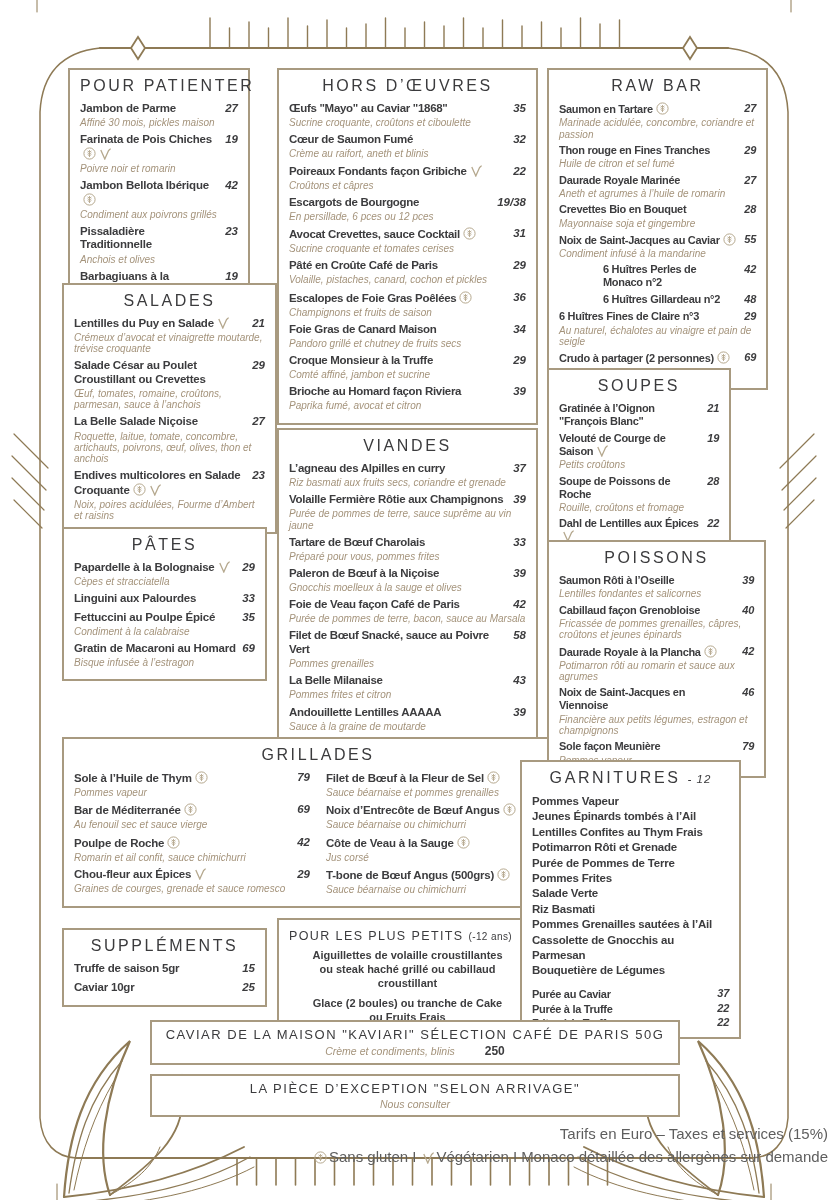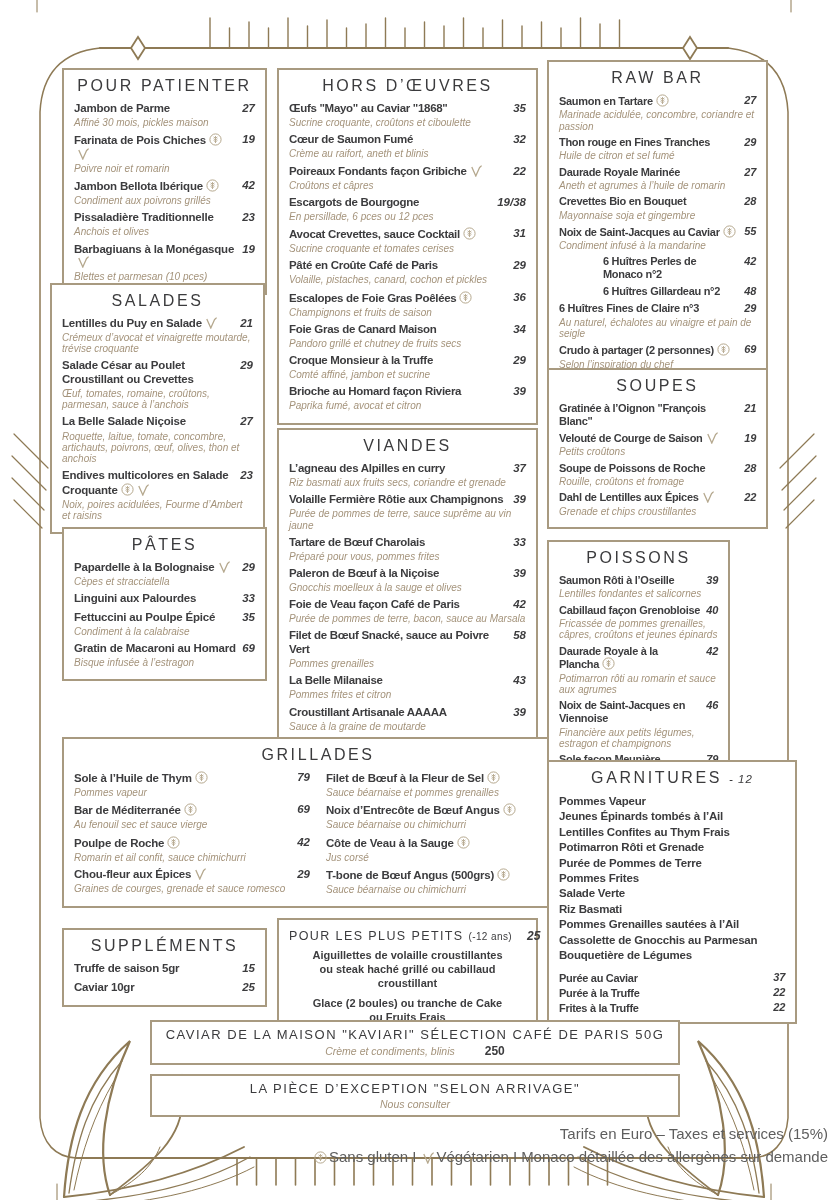--- a/index.html
+++ b/index.html
@@ -81,21 +81,21 @@
       <path d="M58 160 C 100 128 132 102 130 64 C 129 42 110 36 102 47 C 96 56 104 68 116 62" stroke-width="1.8"></path>
       <path d="M130 40 L136 50 L130 60 L124 50 Z" stroke-width="1.4"></path>
       <path d="M12 162 C 72 156 134 142 192 112" stroke-width="1.9"></path>
       <path d="M28 167 C 92 162 152 148 198 122" stroke-width="1.3"></path>
       <path d="M40 171 C 104 167 160 154 202 132" stroke-width="1"></path>
       <path d="M58 160 C 84 146 100 132 108 112" stroke-width="1"></path>
     </g>
   </g>
 </svg>
 
-<section class="box" style="left:62px;top:68px;width:205px">
+<section class="box" style="left:68px;top:68px;width:182px">
   <h2 class="deco">POUR PATIENTER</h2>
   <div>
       <div class="mi">
         <div class="mi-row">
           <div class="mi-name">Jambon de Parme</div>
           <div class="mi-price">27</div>
         </div>
         <div class="mi-desc">Affiné 30 mois, pickles maison</div>
       </div>
       <div class="mi">
@@ -134,21 +134,21 @@
                 <path d="M1.8 2 L5.8 11 L9.8 2" fill="none" stroke="#b5a88e" stroke-width="1.3"></path>
                 <path d="M9.3 2.6 C9.6 0.8 11 0.2 12 0.6 C11.8 2 10.6 2.9 9.3 2.6 Z" fill="#b5a88e"></path>
               </svg></span></div>
           <div class="mi-price">19</div>
         </div>
         <div class="mi-desc">Blettes et parmesan (10 pces)</div>
       </div>
     </div>
 </section>
 
-<section class="box" style="left:50px;top:283px;width:215px">
+<section class="box" style="left:62px;top:283px;width:215px">
   <h2 class="deco">SALADES</h2>
   <div>
       <div class="mi">
         <div class="mi-row">
           <div class="mi-name">Lentilles du Puy en Salade<span class="ic"><svg width="12" height="12" viewBox="0 0 12 12">
                 <path d="M1.8 2 L5.8 11 L9.8 2" fill="none" stroke="#b5a88e" stroke-width="1.3"></path>
                 <path d="M9.3 2.6 C9.6 0.8 11 0.2 12 0.6 C11.8 2 10.6 2.9 9.3 2.6 Z" fill="#b5a88e"></path>
               </svg></span></div>
           <div class="mi-price">21</div>
         </div>
@@ -370,21 +370,21 @@
       </div>
       <div class="mi">
         <div class="mi-row">
           <div class="mi-name">La Belle Milanaise</div>
           <div class="mi-price">43</div>
         </div>
         <div class="mi-desc">Pommes frites et citron</div>
       </div>
       <div class="mi">
         <div class="mi-row">
-          <div class="mi-name">Croustillant Artisanale AAAAA</div>
+          <div class="mi-name">Andouillette Lentilles AAAAA</div>
           <div class="mi-price">39</div>
         </div>
         <div class="mi-desc">Sauce à la graine de moutarde</div>
       </div>
     </div>
 </section>
 
 <section class="box" style="left:62px;top:737px;width:512px">
   <h2 class="deco">GRILLADES</h2>
   <div class="grillades-grid">
@@ -486,21 +486,21 @@
         <div class="kline">Aiguillettes de volaille croustillantes</div>
         <div class="kline">ou steak haché grillé ou cabillaud croustillant</div>
       </div>
       <div class="para">
         <div class="kline">Glace (2 boules) ou tranche de Cake</div>
         <div class="kline">ou Fruits Frais</div>
       </div>
     </div>
 </section>
 
-<section class="box col-narrow" style="left:547px;top:60px;width:221px">
+<section class="box col-narrow" style="left:547px;top:68px;width:221px">
   <h2 class="deco">RAW BAR</h2>
   <div>
       <div class="mi">
         <div class="mi-row">
           <div class="mi-name">Saumon en Tartare<span class="ic"><svg width="13" height="13" viewBox="0 0 13 13">
                 <circle cx="6.5" cy="6.5" r="5.6" fill="none" stroke="#b5a88e" stroke-width="1"></circle>
                 <path d="M6.5 3 V10 M6.5 5.2 L4.6 3.9 M6.5 5.2 L8.4 3.9 M6.5 7 L4.6 5.7 M6.5 7 L8.4 5.7 M6.5 8.8 L4.6 7.5 M6.5 8.8 L8.4 7.5" fill="none" stroke="#b5a88e" stroke-width="0.9"></path>
               </svg></span></div>
           <div class="mi-price">27</div>
         </div>
@@ -562,21 +562,21 @@
                 <circle cx="6.5" cy="6.5" r="5.6" fill="none" stroke="#b5a88e" stroke-width="1"></circle>
                 <path d="M6.5 3 V10 M6.5 5.2 L4.6 3.9 M6.5 5.2 L8.4 3.9 M6.5 7 L4.6 5.7 M6.5 7 L8.4 5.7 M6.5 8.8 L4.6 7.5 M6.5 8.8 L8.4 7.5" fill="none" stroke="#b5a88e" stroke-width="0.9"></path>
               </svg></span></div>
           <div class="mi-price">69</div>
         </div>
         <div class="mi-desc">Selon l’inspiration du chef</div>
       </div>
     </div>
 </section>
 
-<section class="box col-narrow" style="left:547px;top:368px;width:221px">
+<section class="box col-narrow" style="left:547px;top:368px;width:184px">
   <h2 class="deco">SOUPES</h2>
   <div>
       <div class="mi">
         <div class="mi-row">
           <div class="mi-name">Gratinée à l’Oignon "François Blanc"</div>
           <div class="mi-price">21</div>
         </div>
       </div>
       <div class="mi">
         <div class="mi-row">
@@ -601,21 +601,21 @@
                 <path d="M1.8 2 L5.8 11 L9.8 2" fill="none" stroke="#b5a88e" stroke-width="1.3"></path>
                 <path d="M9.3 2.6 C9.6 0.8 11 0.2 12 0.6 C11.8 2 10.6 2.9 9.3 2.6 Z" fill="#b5a88e"></path>
               </svg></span></div>
           <div class="mi-price">22</div>
         </div>
         <div class="mi-desc">Grenade et chips croustillantes</div>
       </div>
     </div>
 </section>
 
-<section class="box col-narrow" style="left:547px;top:540px;width:183px">
+<section class="box col-narrow" style="left:547px;top:540px;width:219px">
   <h2 class="deco">POISSONS</h2>
   <div>
       <div class="mi">
         <div class="mi-row">
           <div class="mi-name">Saumon Rôti à l’Oseille</div>
           <div class="mi-price">39</div>
         </div>
         <div class="mi-desc">Lentilles fondantes et salicornes</div>
       </div>
       <div class="mi">
@@ -645,21 +645,21 @@
       <div class="mi">
         <div class="mi-row">
           <div class="mi-name">Sole façon Meunière</div>
           <div class="mi-price">79</div>
         </div>
         <div class="mi-desc">Pommes vapeur</div>
       </div>
     </div>
 </section>
 
-<section class="box col-narrow" style="left:547px;top:760px;width:250px">
+<section class="box col-narrow" style="left:520px;top:760px;width:221px">
   <h2 class="deco"><span>GARNITURES</span> <span class="hsuffix">- 12</span></h2>
   <div>
       <div class="list-line">Pommes Vapeur</div>
       <div class="list-line">Jeunes Épinards tombés à l’Ail</div>
       <div class="list-line">Lentilles Confites au Thym Frais</div>
       <div class="list-line">Potimarron Rôti et Grenade</div>
       <div class="list-line">Purée de Pommes de Terre</div>
       <div class="list-line">Pommes Frites</div>
       <div class="list-line">Salade Verte</div>
       <div class="list-line">Riz Basmati</div>

